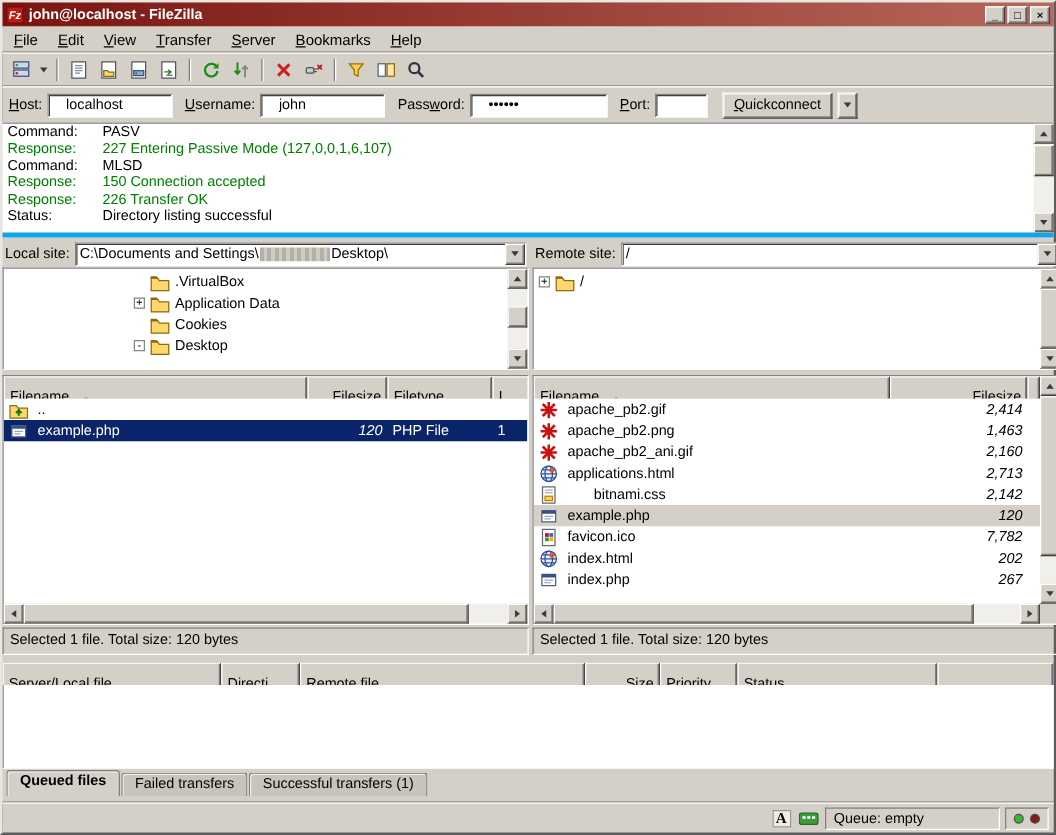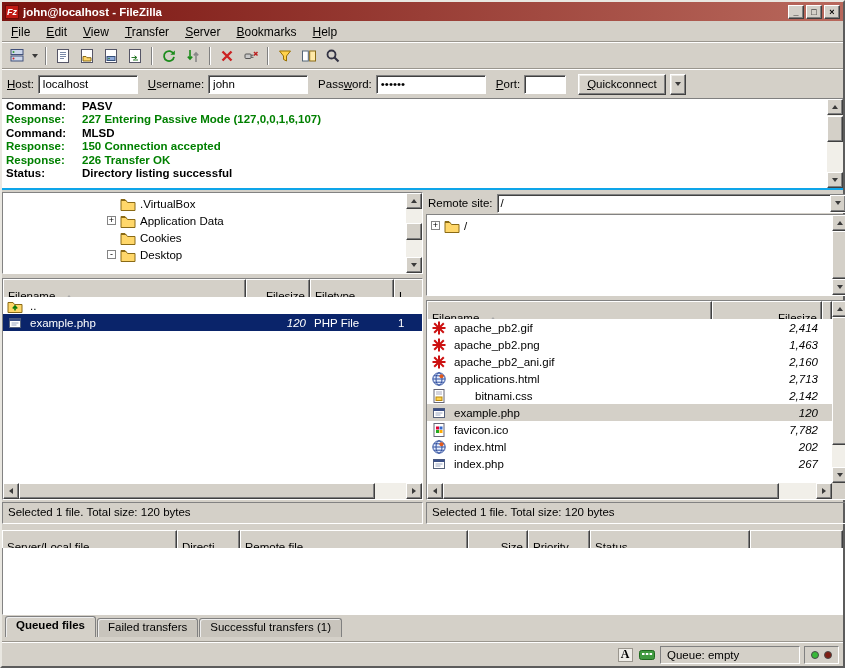--- a/index.html
+++ b/index.html
@@ -22,30 +22,30 @@
   .toolbar{height:27px;flex:none;display:flex;align-items:center;padding:1px 3px;
     border-top:1px solid #fff;box-shadow:0 -1px 0 #9a968e;}
   .tool-btn{width:24px;height:22px;border:none;background:transparent;display:flex;align-items:center;justify-content:center;padding:0;}
   .tool-dd{width:12px;height:22px;border:none;background:transparent;display:flex;align-items:center;justify-content:center;padding:0;}
   .tool-sep{width:2px;height:18px;border-left:1px solid #808080;border-right:1px solid #fff;margin:0 4px;}
   
   .qc{height:29px;flex:none;display:flex;align-items:center;gap:4px;padding:0 5px;font-size:11.5px;
     border-top:1px solid #fff;box-shadow:0 -1px 0 #9a968e;}
   .qc-label{white-space:nowrap;margin-left:6px;}
   .qc-label:first-child{margin-left:0;}
-  .qc-input{height:19px;font-size:11.5px;padding:1px 4px;background:#fff;
+  .qc-input{height:19px;font-size:11.5px;padding:1px 14px;background:#fff;
     border:1px solid #808080;border-right-color:#fff;border-bottom-color:#fff;
     box-shadow:inset 1px 1px 0 #404040;font-family:inherit;}
   .btn{height:21px;background:#d4d0c8;border:1px solid;border-color:#fff #404040 #404040 #fff;
     box-shadow:inset -1px -1px 0 #808080,inset 1px 1px 0 #eceae5;font-size:11.5px;padding:1px 8px;
     font-family:inherit;display:flex;align-items:center;margin-left:8px;}
   .btn-dd{width:16px;padding:0;justify-content:center;margin-left:0;}
   
   .log{height:92px;flex:none;background:#fff;position:relative;overflow:hidden;
-    border-top:1px solid #808080;border-bottom:2px solid #0ea5e9;font-weight:bold;}
+    border-top:1px solid #808080;border-bottom:4px solid #0ea5e9;}
   .log-lines{padding:1px 4px;font-size:11.5px;line-height:13.4px;}
   .log-line{display:flex;white-space:nowrap;}
   .log-k{width:76px;flex:none;}
   .log-line.response{color:#008000;}
   .log-line.command,.log-line.status{color:#000;}
   
   .vscroll{position:absolute;top:0;right:0;bottom:0;width:16px;display:flex;flex-direction:column;background:#f1efe9;}
   .hscroll{height:16px;flex:none;display:flex;background:#f1efe9;}
   .sc-btn{width:16px;height:16px;flex:none;background:#d4d0c8;border:1px solid;border-color:#fff #404040 #404040 #fff;
     box-shadow:inset -1px -1px 0 #808080;display:flex;align-items:center;justify-content:center;}
@@ -280,20 +280,33 @@
         </div>
         <div class="sc-btn">
           <span class="tri down"></span>
         </div>
       </div>
   </div>
 
   <div class="panes">
 
     <div class="pane pane-local">
+      <div class="site-row">
+        <span class="site-label">Local site:</span>
+        <div class="combo">
+          <div class="combo-text">
+            <span>C:\Documents and Settings\</span>
+              <span class="censor"></span>
+              <span>Desktop\</span>
+          </div>
+          <div class="combo-btn">
+              <span class="tri down"></span>
+            </div>
+        </div>
+      </div>
       <div class="tree">
         <div class="tree-rows" id="local-tree">
             <div class="tree-row" style="padding-left: 117px;">
               <span class="ficon">
                 <svg width="16" height="16" viewBox="0 0 16 16" xmlns="http://www.w3.org/2000/svg">
                   <path d="M1 4.5h5l1.5 2H15v8H1z" fill="#ffd76a" stroke="#8a6a15"></path>
                   <path d="M1 4.5v-1h4l1 1z" fill="#ffe9a8" stroke="#8a6a15"></path>
                 </svg>
               </span>
               <span>.VirtualBox</span>

